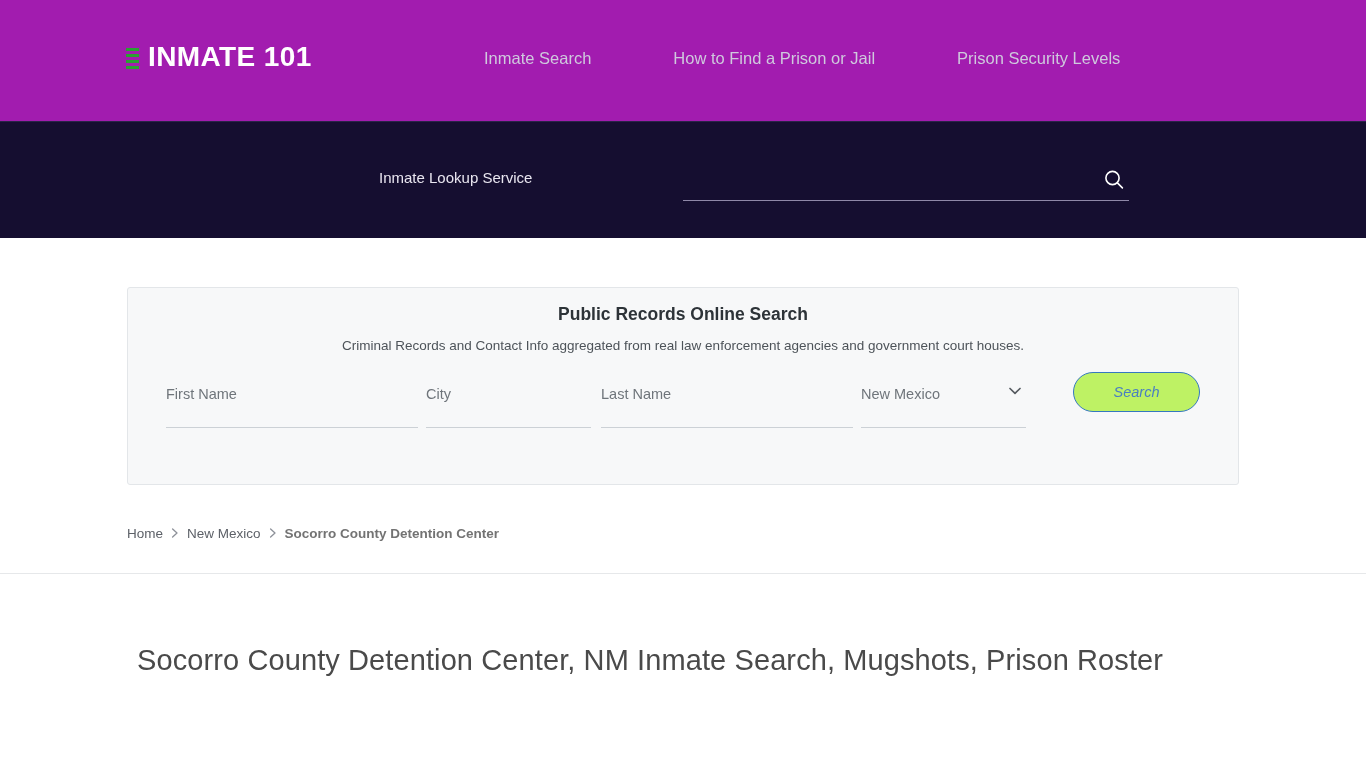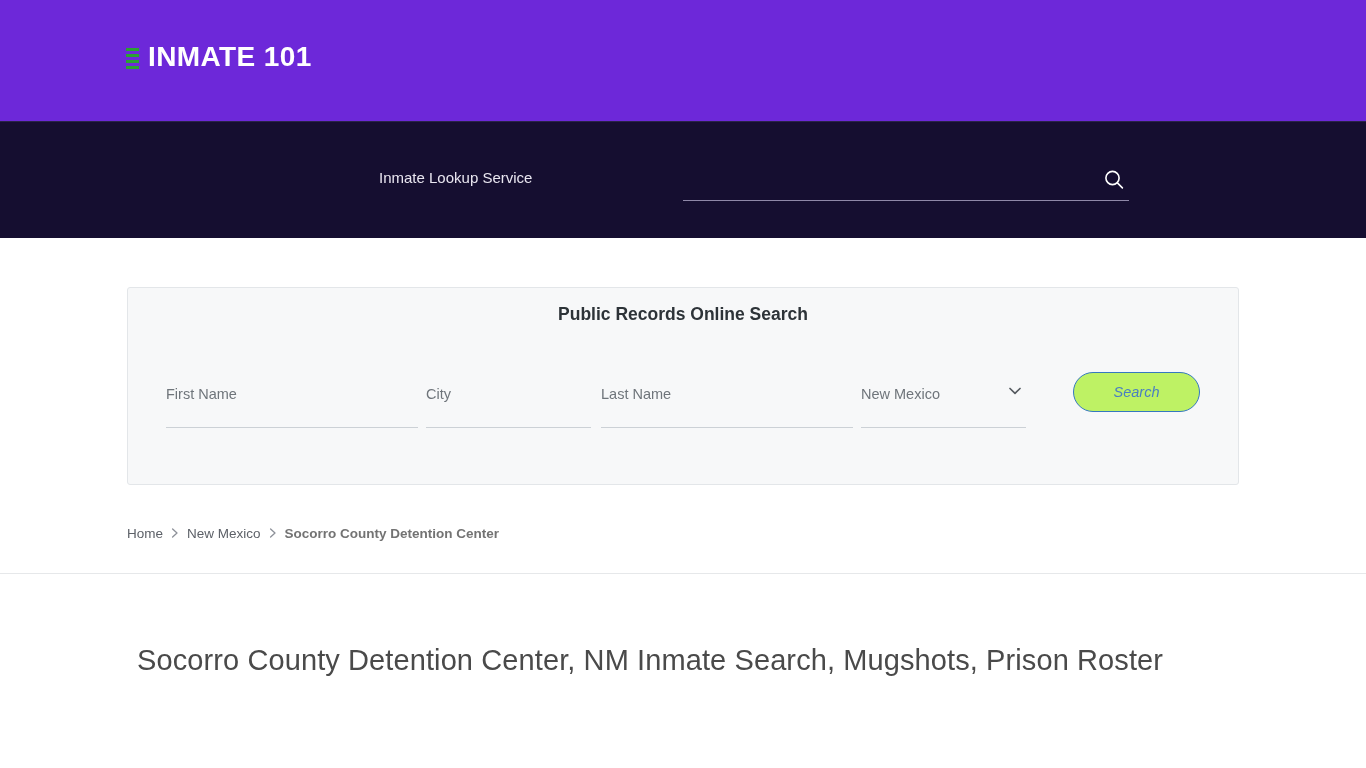--- a/index.html
+++ b/index.html
@@ -7,21 +7,21 @@
   html, body {
     width: 1366px;
     height: 768px;
     background: #ffffff;
     font-family: "Liberation Sans", sans-serif;
     overflow: hidden;
   }
 
   
   .topbar {
-    background: #6d28d9;
+    background: #a21caf;
     height: 122px;
     position: relative;
     display: flex;
     align-items: center;
   }
   .topbar::after {
     content: "";
     position: absolute;
     left: 0; right: 0; bottom: 0;
     height: 1px;
@@ -263,40 +263,48 @@
   <a class="brand" href="#">
     <span class="brand-icon">
       <i></i>
         <i></i>
         <i></i>
         <i></i>
     </span>
     <span class="brand-text">INMATE 101</span>
   </a>
 
+  <nav class="mainnav">
+    <a href="#">Inmate Search</a>
+    <span class="nav-gap-1"></span>
+    <a href="#">How to Find a Prison or Jail</a>
+    <span class="nav-gap-2"></span>
+    <a href="#">Prison Security Levels</a>
+  </nav>
 </div>
 
 <div class="lookupbar">
   <div class="lookup-label">Inmate Lookup Service</div>
 
   <div class="lookup-field">
     <input class="lookup-input" type="text" placeholder="" style="">
     <button class="lookup-search-btn">
       <svg width="24" height="24" viewBox="0 0 24 24" fill="none">
         <circle cx="10.5" cy="10" r="6.6" stroke="#ffffff" stroke-width="1.6"></circle>
         <line x1="15.4" y1="14.9" x2="20.4" y2="19.9" stroke="#ffffff" stroke-width="1.6" stroke-linecap="round"></line>
       </svg>
     </button>
   </div>
 </div>
 
 <div class="content">
 
   <div class="records-card">
     <div class="records-title">Public Records Online Search</div>
+    <div class="records-sub">Criminal Records and Contact Info aggregated from real law enforcement agencies and government court houses.</div>
 
     <div class="records-form">
 
       <div class="rf-field rf-first">
         <input type="text" placeholder="First Name" style="">
       </div>
 
       <div class="rf-field rf-city">
         <input type="text" placeholder="City" style="">
       </div>

